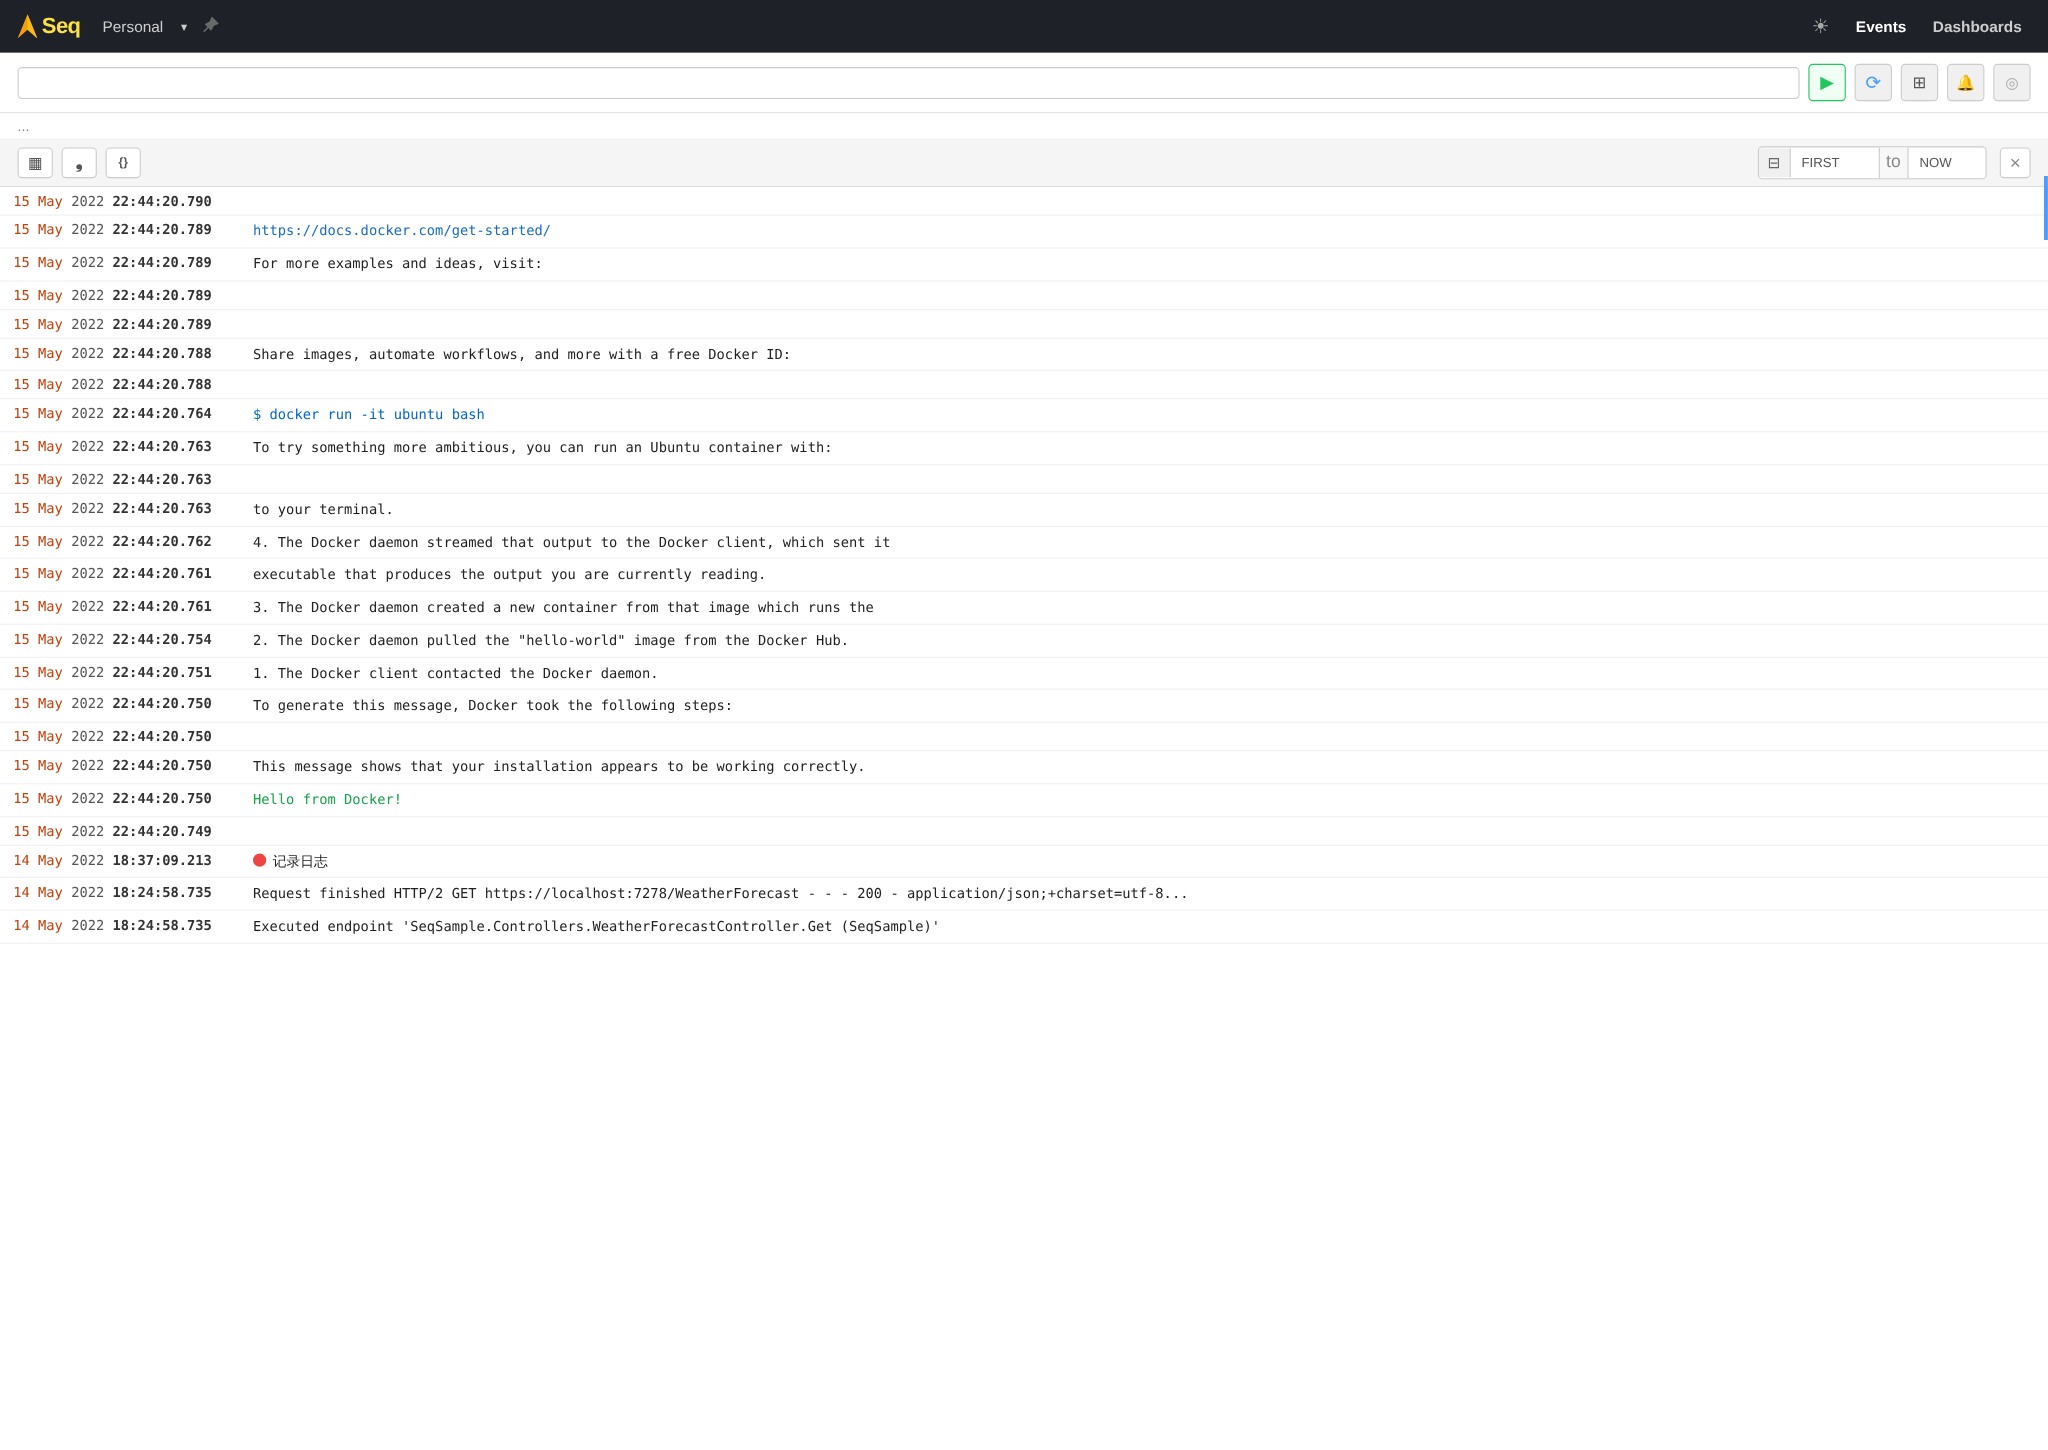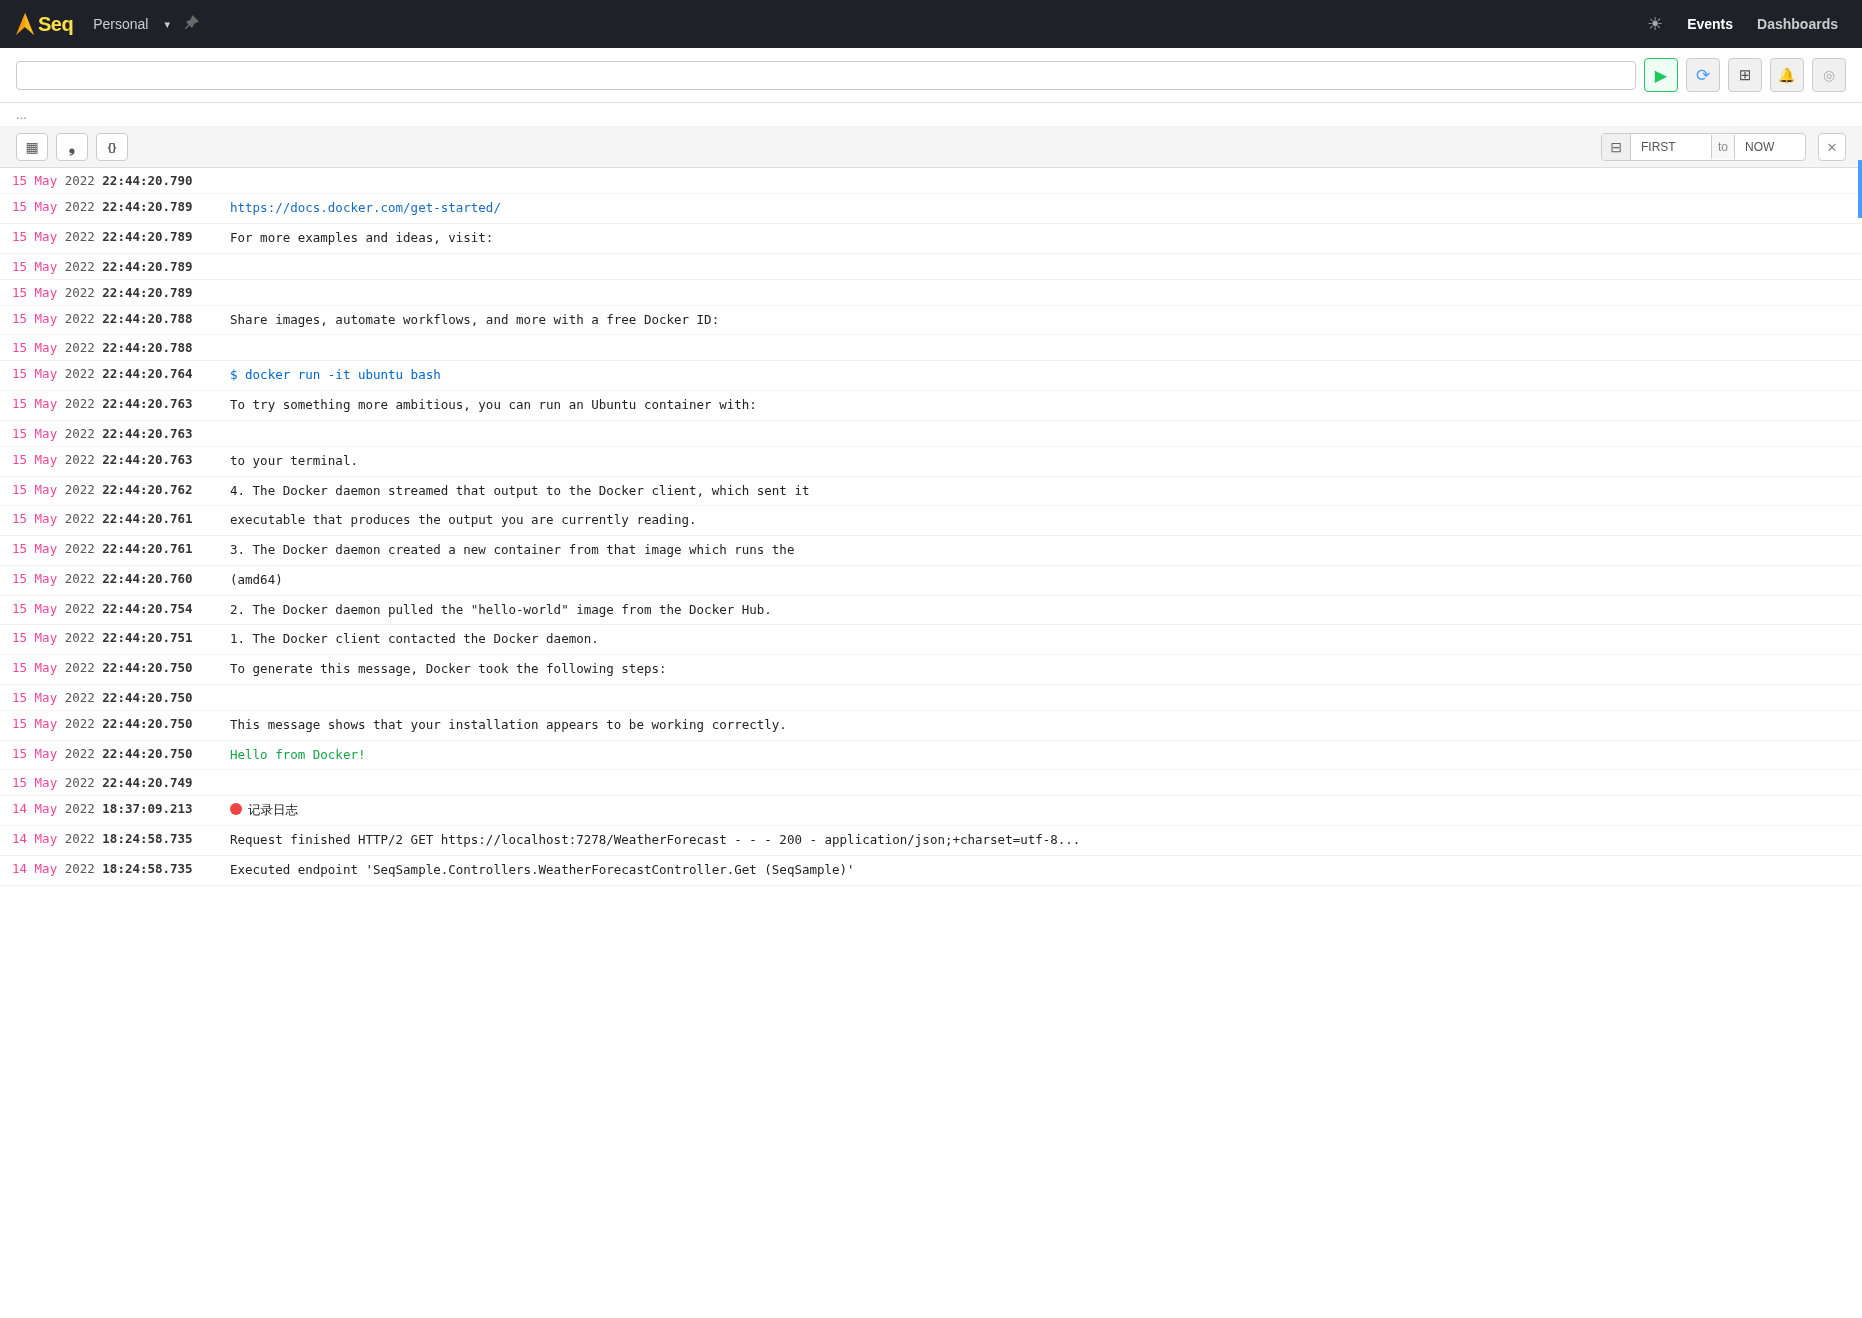--- a/index.html
+++ b/index.html
@@ -149,21 +149,21 @@
       font-size: 12px;
       color: #555;
       border: none;
       outline: none;
       background: transparent;
       width: 80px;
     }
     .filter-date-sep {
       padding: 5px 6px;
       color: #888;
-      font-size: 12px;
+      font-size: 16px;
       background: #f8f8f8;
       border-left: 1px solid #ccc;
       border-right: 1px solid #ccc;
     }
     .filter-date-input2 {
       padding: 5px 10px;
       font-size: 12px;
       color: #555;
       border: none;
       outline: none;
@@ -200,21 +200,21 @@
       font-family: 'Consolas', 'Monaco', monospace;
       font-size: 12.5px;
     }
     .log-timestamp {
       min-width: 230px;
       padding: 3px 12px;
       color: #555;
       white-space: nowrap;
       user-select: none;
     }
-    .log-timestamp .date-part { color: #ec4899; }
+    .log-timestamp .date-part { color: #c2410c; }
     .log-timestamp .year-part { color: #555; }
     .log-timestamp .time-part { color: #333; font-weight: 700; }
     .log-message {
       flex: 1;
       padding: 3px 8px 3px 0;
       color: #222;
       word-break: break-word;
       line-height: 1.5;
     }
     .log-message.link-style { color: #1a6bbf; }
@@ -367,24 +367,20 @@
       </div>
       <div class="log-row">
         <div class="log-timestamp"><span class="date-part">15 May</span> <span class="year-part">2022</span> <span class="time-part">22:44:20.761</span></div>
         <div class="log-message">executable that produces the output you are currently reading.</div>
       </div>
       <div class="log-row">
         <div class="log-timestamp"><span class="date-part">15 May</span> <span class="year-part">2022</span> <span class="time-part">22:44:20.761</span></div>
         <div class="log-message">3. The Docker daemon created a new container from that image which runs the</div>
       </div>
       <div class="log-row">
-        <div class="log-timestamp"><span class="date-part">15 May</span> <span class="year-part">2022</span> <span class="time-part">22:44:20.760</span></div>
-        <div class="log-message">(amd64)</div>
-      </div>
-      <div class="log-row">
         <div class="log-timestamp"><span class="date-part">15 May</span> <span class="year-part">2022</span> <span class="time-part">22:44:20.754</span></div>
         <div class="log-message">2. The Docker daemon pulled the "hello-world" image from the Docker Hub.</div>
       </div>
       <div class="log-row">
         <div class="log-timestamp"><span class="date-part">15 May</span> <span class="year-part">2022</span> <span class="time-part">22:44:20.751</span></div>
         <div class="log-message">1. The Docker client contacted the Docker daemon.</div>
       </div>
       <div class="log-row">
         <div class="log-timestamp"><span class="date-part">15 May</span> <span class="year-part">2022</span> <span class="time-part">22:44:20.750</span></div>
         <div class="log-message">To generate this message, Docker took the following steps:</div>

